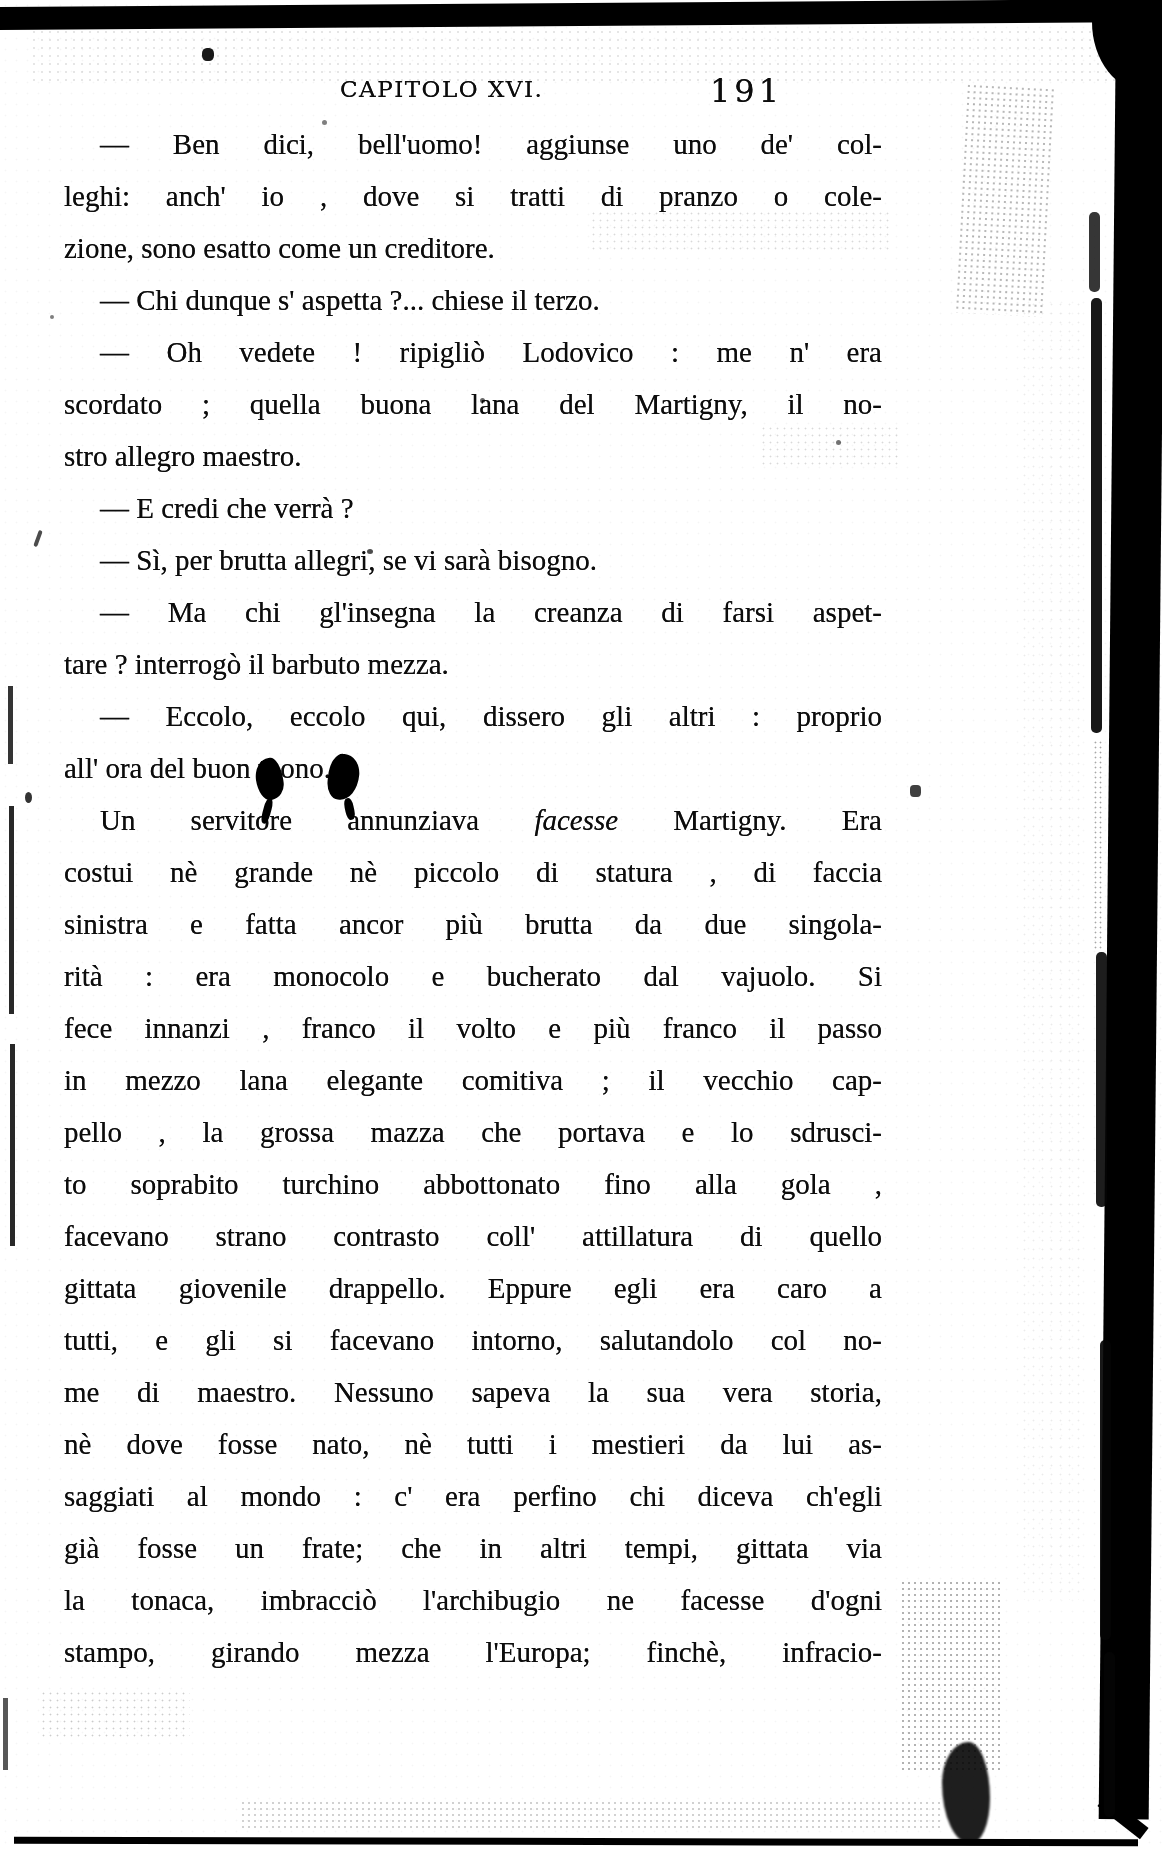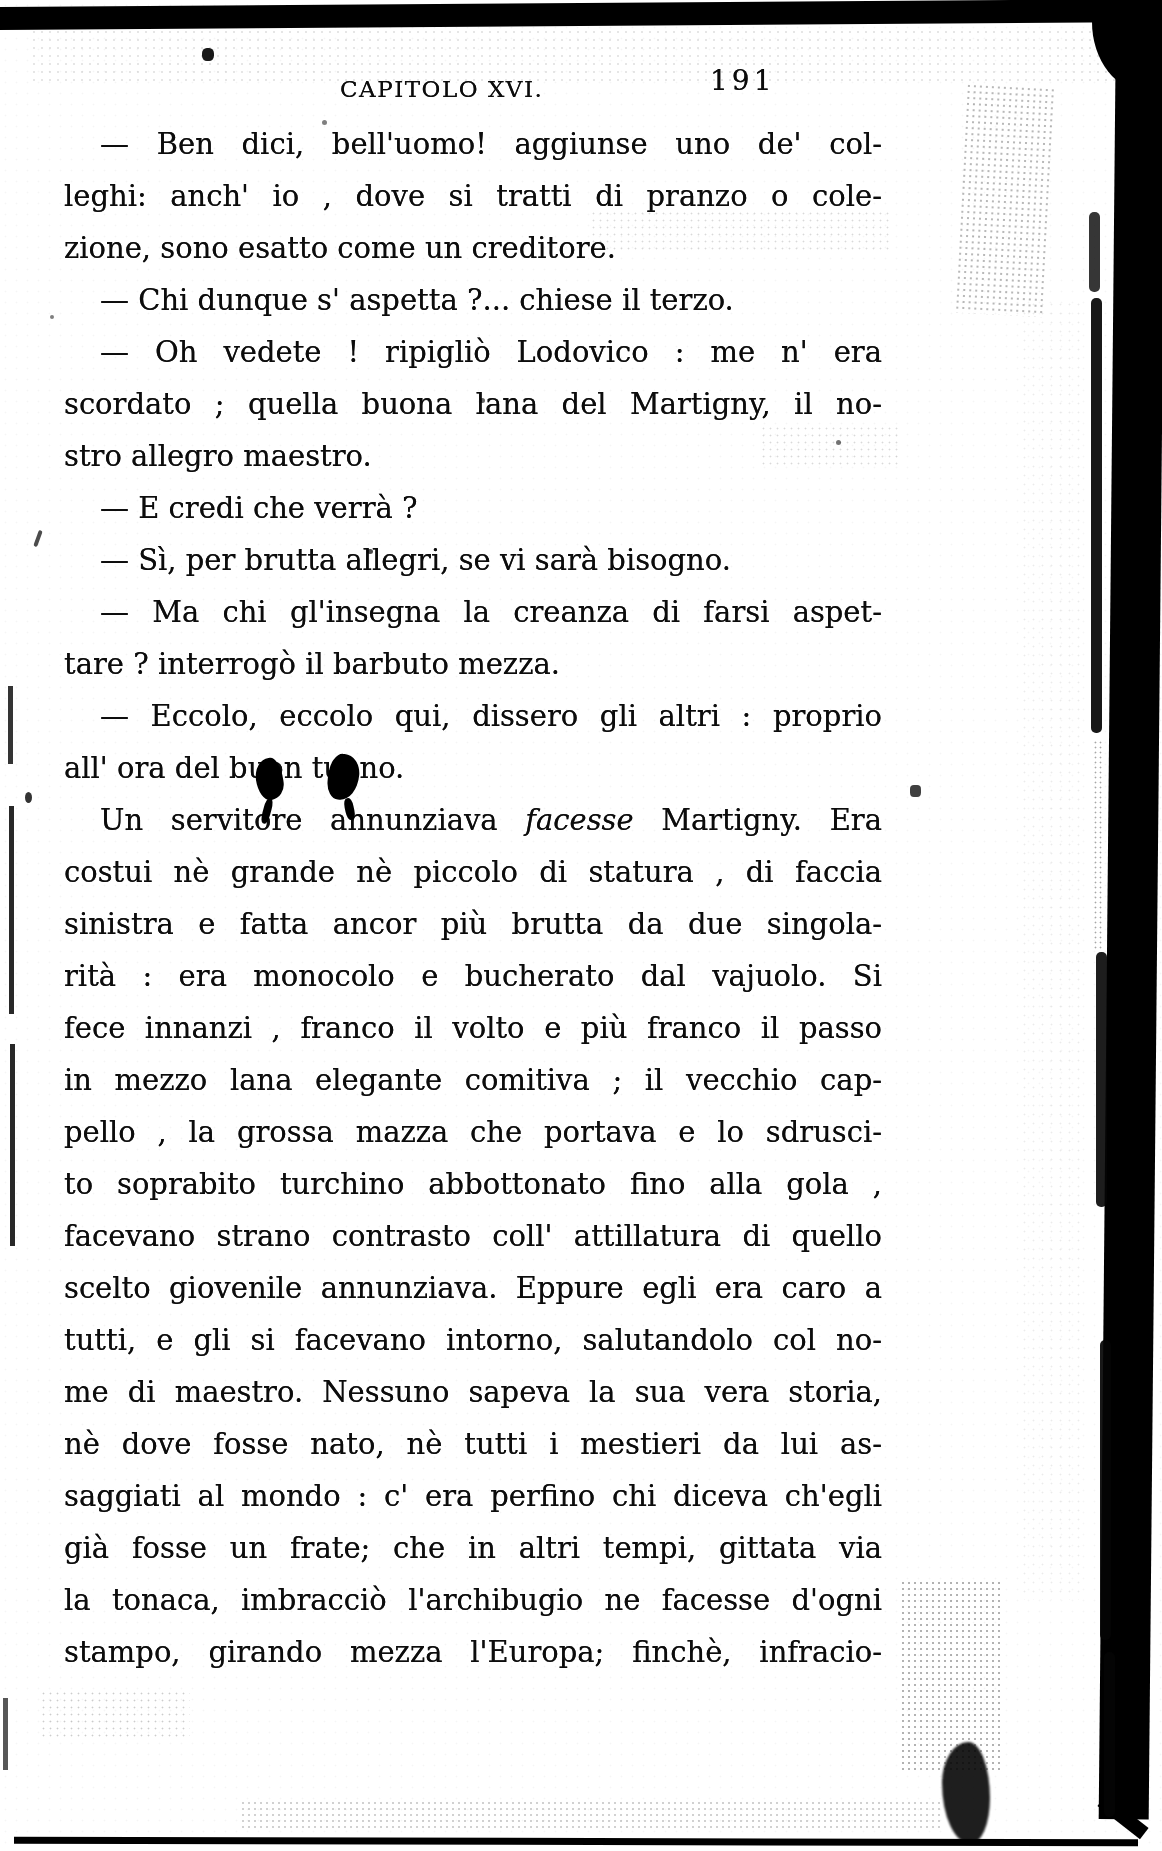--- a/index.html
+++ b/index.html
@@ -12,36 +12,37 @@
     color: #0c0c0c;
   }
   
   .chapter-heading {
     position: absolute; top: 76px; left: 340px;
     font-size: 23px; letter-spacing: 1.5px;
     text-shadow: 0 0 0.6px rgba(0,0,0,.8);
     white-space: nowrap;
   }
   .page-number {
-    position: absolute; top: 64px; left: 710px;
-    font-size: 28px; letter-spacing: 4px;
+    position: absolute; top: 72px; left: 710px;
+    font-size: 32px; letter-spacing: 4px;
     text-shadow: 0 0 0.6px rgba(0,0,0,.8);
     white-space: nowrap;
   }
   
   .page-text {
     position: absolute; left: 64px; top: 118px; width: 818px;
   }
   .line {
     height: 52px; line-height: 52px;
     font-size: 29px;
     white-space: nowrap;
     text-align: justify;
     text-align-last: left;
     text-shadow: 0 0 0.5px rgba(0,0,0,.75);
+    font-family: Liberation Serif, serif;
   }
   .line.j { text-align-last: justify; }
   .line.ind { padding-left: 36px; }
   .it { font-style: italic; }
   
   .art { position: absolute; background: #000; }
   .topbar { left: -5px; top: 3px; width: 1172px; height: 23px; transform: rotate(-0.4deg); }
   .tr-corner { left: 1092px; top: 0; width: 70px; height: 92px; border-bottom-left-radius: 55px 70px; }
   .rband { left: 1116px; top: 14px; width: 50px; height: 1805px; transform: rotate(0.55deg); transform-origin: 0 0; }
   .br-conn { left: 1096px; top: 1810px; width: 54px; height: 14px; transform: rotate(38deg); }
@@ -113,21 +114,21 @@
   <div class="line">all' ora del buon tuono.</div>
   <div class="line ind j"><span>Un servitore annunziava </span><span class="it">facesse</span><span> Martigny. Era</span></div>
   <div class="line j">costui nè grande nè piccolo di statura , di faccia</div>
   <div class="line j">sinistra e fatta ancor più brutta da due singola-</div>
   <div class="line j">rità : era monocolo e bucherato dal vajuolo. Si</div>
   <div class="line j">fece innanzi , franco il volto e più franco il passo</div>
   <div class="line j">in mezzo lana elegante comitiva ; il vecchio cap-</div>
   <div class="line j">pello , la grossa mazza che portava e lo sdrusci-</div>
   <div class="line j">to soprabito turchino abbottonato fino alla gola ,</div>
   <div class="line j">facevano strano contrasto coll' attillatura di quello</div>
-  <div class="line j">scelto giovenile annunziava. Eppure egli era caro a</div>
+  <div class="line j">gittata giovenile drappello. Eppure egli era caro a</div>
   <div class="line j">tutti, e gli si facevano intorno, salutandolo col no-</div>
   <div class="line j">me di maestro. Nessuno sapeva la sua vera storia,</div>
   <div class="line j">nè dove fosse nato, nè tutti i mestieri da lui as-</div>
   <div class="line j">saggiati al mondo : c' era perfino chi diceva ch'egli</div>
   <div class="line j">già fosse un frate; che in altri tempi, gittata via</div>
   <div class="line j">la tonaca, imbracciò l'archibugio ne facesse d'ogni</div>
   <div class="line j">stampo, girando mezza l'Europa; finchè, infracio-</div>
 </div>
 
 <div class="blob sm1"></div>

